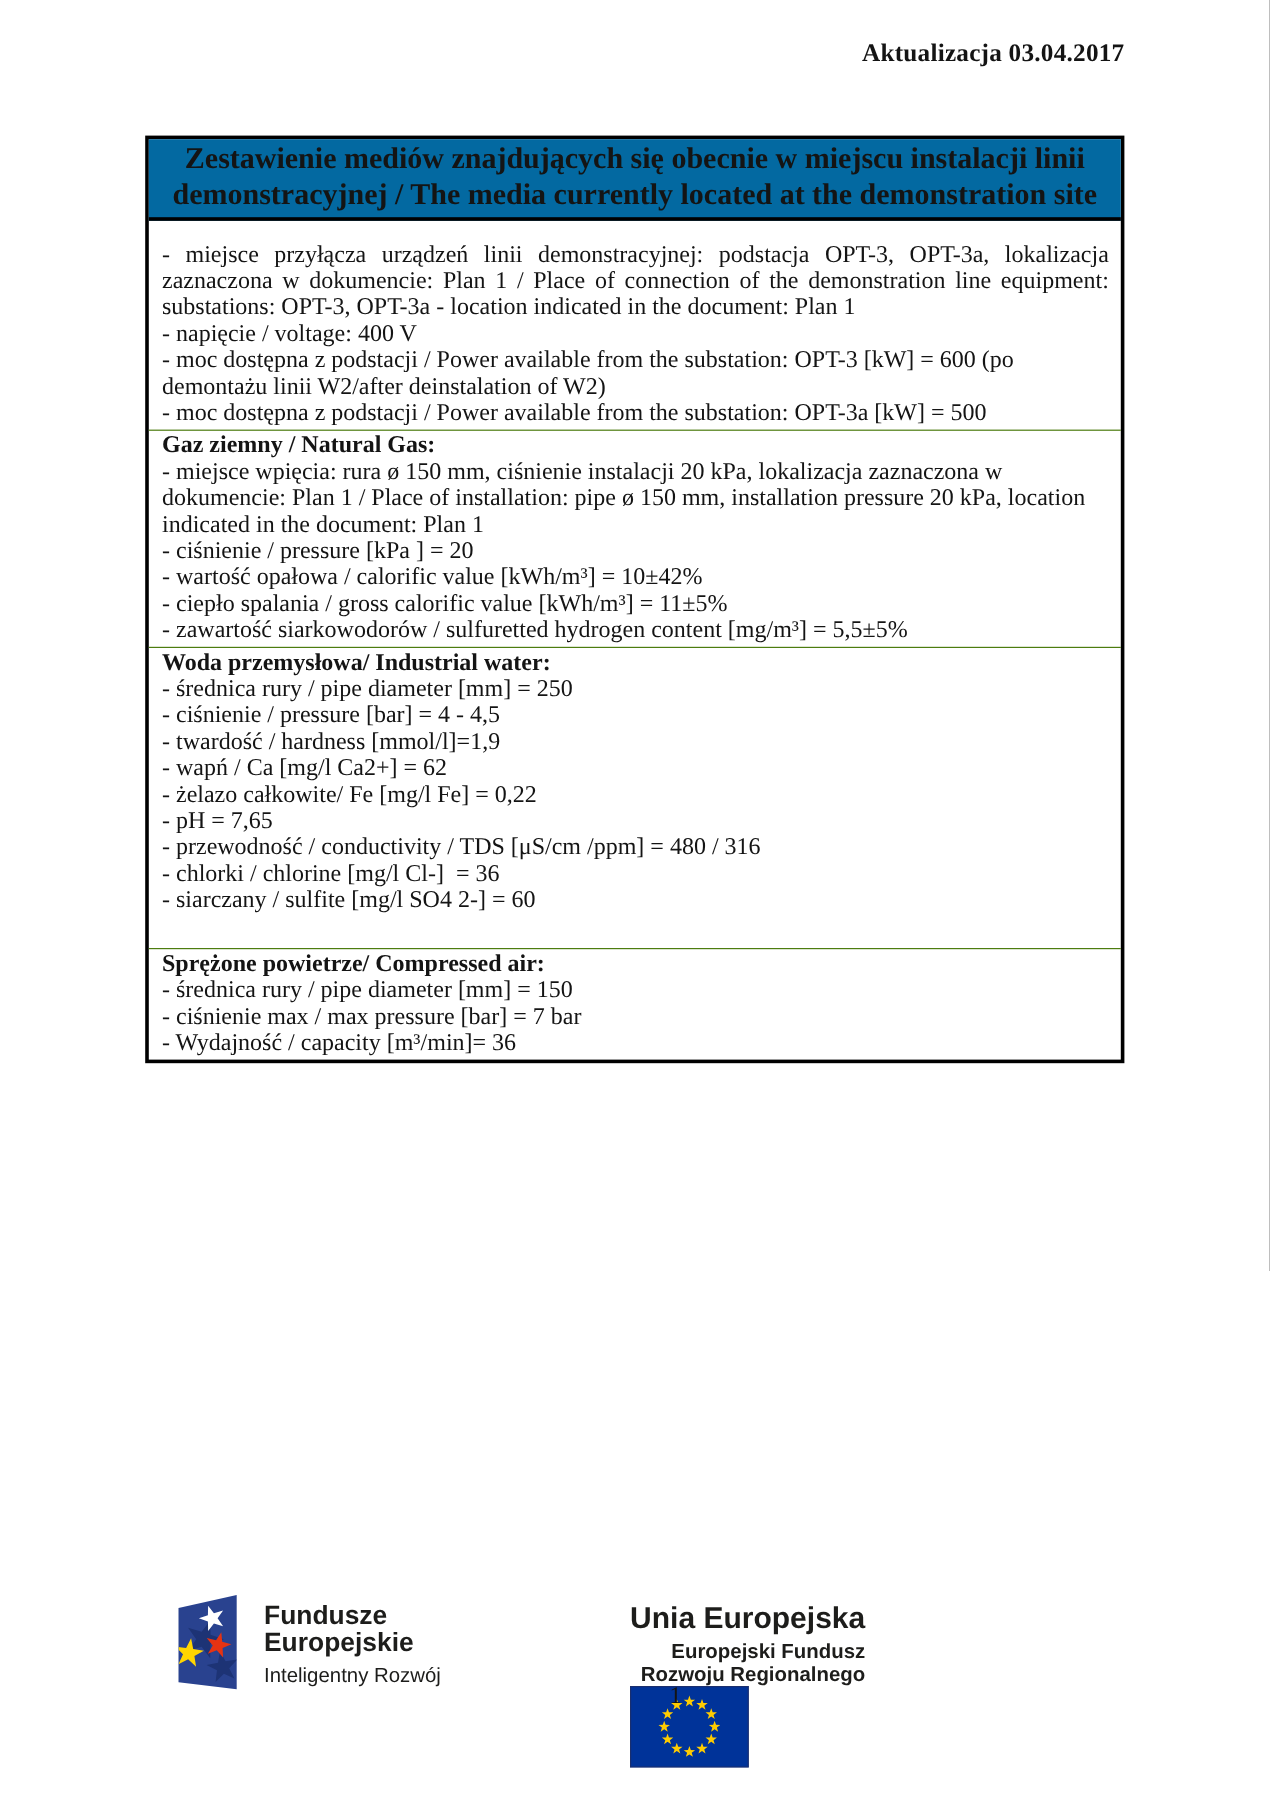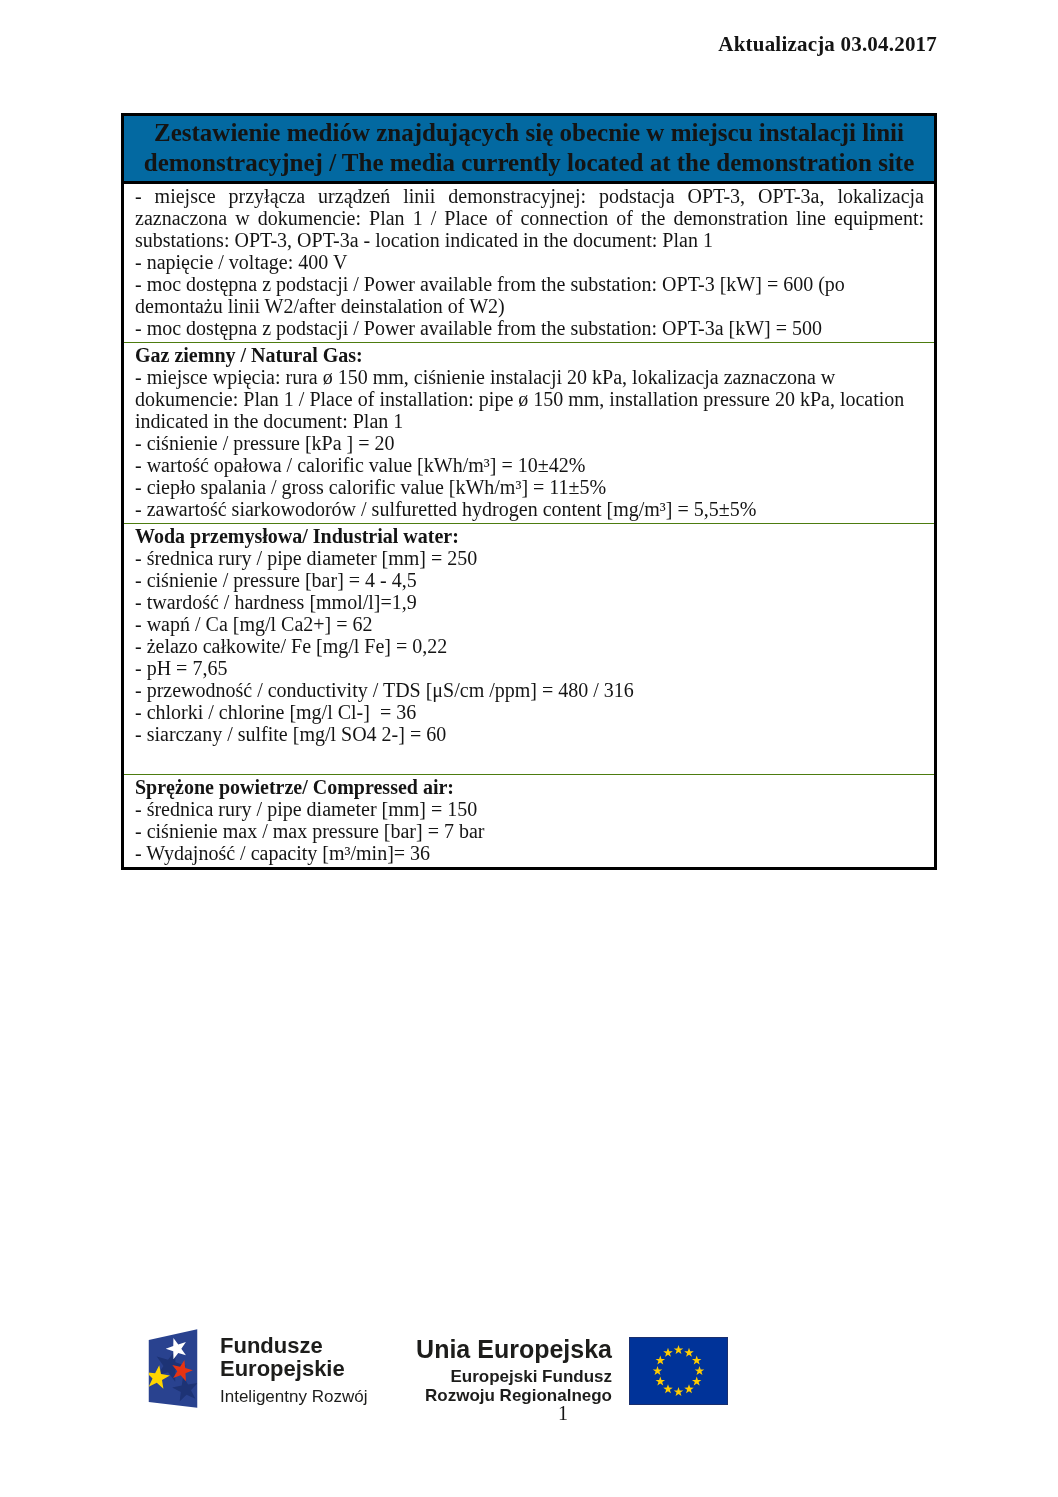--- a/index.html
+++ b/index.html
@@ -33,38 +33,38 @@
     line-height:30px;
     padding:2px 6px 3px;
   }
   .section{
     padding:1px 10px 3px 11px;
     font-size:20px;
     line-height:22px;
   }
   .section + .section{border-top:1px solid #4d7c0f;}
   .sec-heading{font-weight:bold;}
-  .sec-para{text-align:justify;}
+  .sec-para{text-align:justify;margin-top:16px;}
   .sec-line{white-space:pre-wrap;}
   .spacer{height:26px;}
   .footer{
     position:absolute;
     left:0;top:1322px;width:892px;height:100px;
     font-family:"Liberation Sans","DejaVu Sans",sans-serif;
   }
   .fe-logo{
     position:absolute;left:141px;top:4px;
     display:flex;align-items:flex-start;
   }
   .fe-text{margin-left:15px;padding-top:8px;}
   .fe-title{font-size:22px;font-weight:bold;line-height:23px;color:#1d1d1b;}
   .fe-sub{font-size:17px;color:#1d1d1b;margin-top:7px;}
   .eu-logo{
-    position:absolute;right:164px;top:12px;
-    display:flex;align-items:flex-end;
+    position:absolute;right:154px;top:12px;
+    display:flex;align-items:flex-start;flex-direction:column;
   }
   .eu-text{text-align:right;margin-right:17px;padding-top:2px;}
   .eu-title{font-size:25px;font-weight:bold;line-height:27px;color:#1d1d1b;}
   .eu-sub{font-size:17px;font-weight:600;line-height:19px;color:#1d1d1b;margin-top:4px;}
   .page-number{
     position:absolute;
     left:558px;top:1402px;
     font-size:20px;
   }
 </style>

